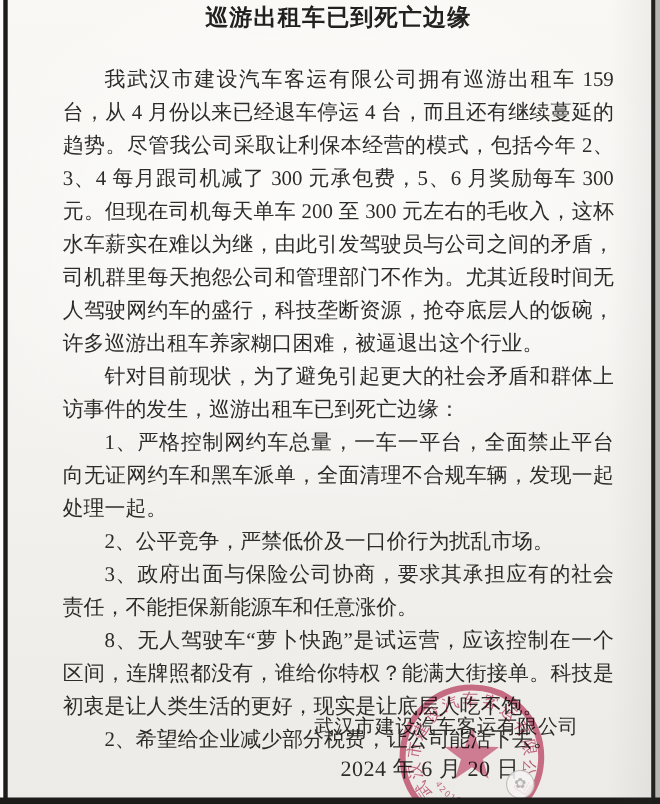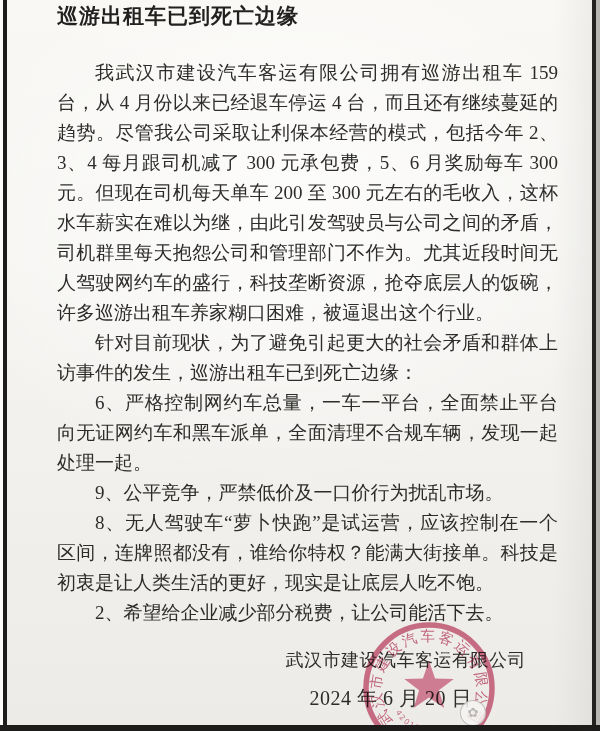--- a/index.html
+++ b/index.html
@@ -26,21 +26,21 @@
   
   .edge-left-white { position: absolute; left: 0; top: 0; width: 3px; height: 100%; background: #fcfcfb; }
   .edge-left { position: absolute; left: 3px; top: 0; width: 4px; height: 100%; background: #1d1c1a; }
   .edge-right { position: absolute; left: 592px; top: 0; width: 4px; height: 100%; background: #232220; }
   .edge-right-gray { position: absolute; left: 596px; top: 0; width: 4px; height: 100%; background: #b9b7b3; }
   .edge-bottom { position: absolute; left: 0; top: 725px; width: 100%; height: 6px; background: #1d1c1a; }
 
   .title {
     position: absolute; top: 2px; left: 57px; width: 501px;
     margin: 0;
-    font-size: 21px; font-weight: bold; 
+    font-size: 21px; font-weight: bold; text-align: center;
     letter-spacing: 1px; color: #222120;
   }
   .bodytext {
     position: absolute; top: 58px; left: 57px; width: 501px;
     font-size: 19px; line-height: 30px;
     text-align: justify; text-justify: inter-character;
     color: #2d2c2a;
   }
   .bodytext p { margin: 0; text-indent: 2em; }
 
@@ -71,22 +71,23 @@
 </head>
 <body>
 
 <div class="page">
 
   <h1 class="title">巡游出租车已到死亡边缘</h1>
 
   <div class="bodytext">
     <p>我武汉市建设汽车客运有限公司拥有巡游出租车 159 台，从 4 月份以来已经退车停运 4 台，而且还有继续蔓延的趋势。尽管我公司采取让利保本经营的模式，包括今年 2、3、4 每月跟司机减了 300 元承包费，5、6 月奖励每车 300 元。但现在司机每天单车 200 至 300 元左右的毛收入，这杯水车薪实在难以为继，由此引发驾驶员与公司之间的矛盾，司机群里每天抱怨公司和管理部门不作为。尤其近段时间无人驾驶网约车的盛行，科技垄断资源，抢夺底层人的饭碗，许多巡游出租车养家糊口困难，被逼退出这个行业。</p>
     <p>针对目前现状，为了避免引起更大的社会矛盾和群体上访事件的发生，巡游出租车已到死亡边缘：</p>
-    <p>6、严格控制网约车总量，一车一平台，全面禁止平台向无证网约车和黑车派单，全面清理不合规车辆，发现一起处理一起。</p>
-    <p>9、公平竞争，严禁低价及一口价行为扰乱市场。</p>
+    <p>1、严格控制网约车总量，一车一平台，全面禁止平台向无证网约车和黑车派单，全面清理不合规车辆，发现一起处理一起。</p>
+    <p>2、公平竞争，严禁低价及一口价行为扰乱市场。</p>
+    <p>3、政府出面与保险公司协商，要求其承担应有的社会责任，不能拒保新能源车和任意涨价。</p>
     <p>8、无人驾驶车“萝卜快跑”是试运营，应该控制在一个区间，连牌照都没有，谁给你特权？能满大街接单。科技是初衷是让人类生活的更好，现实是让底层人吃不饱。</p>
     <p>2、希望给企业减少部分税费，让公司能活下去。</p>
   </div>
 
   <div class="sig-company">武汉市建设汽车客运有限公司</div>
   <div class="sig-date">2024 年 6 月 20 日</div>
 
   <svg class="seal" viewBox="0 0 146 146" xmlns="http://www.w3.org/2000/svg">
 
     <circle cx="73" cy="73" r="63" fill="none" stroke="#c85070" stroke-width="5.5" opacity="0.88"></circle>

